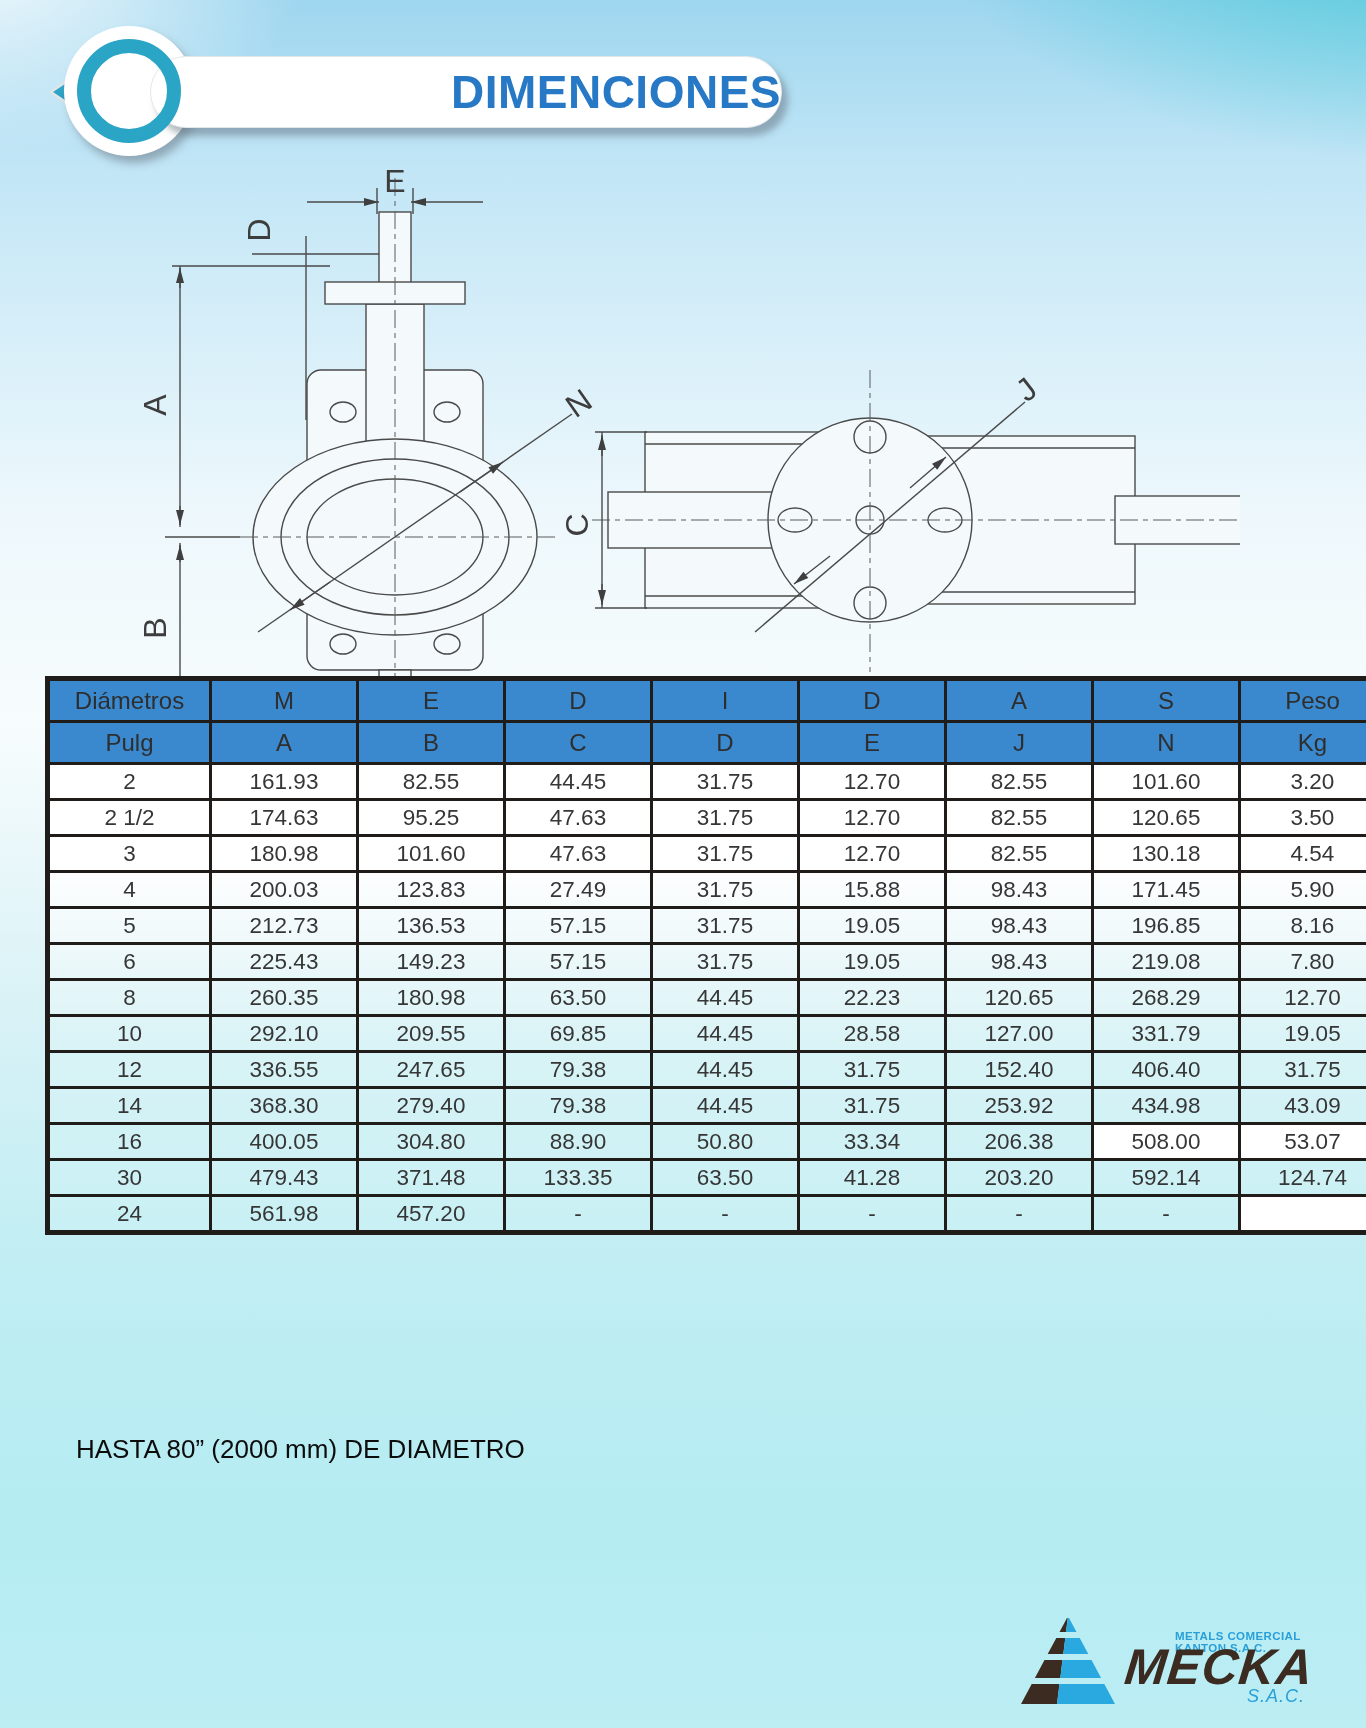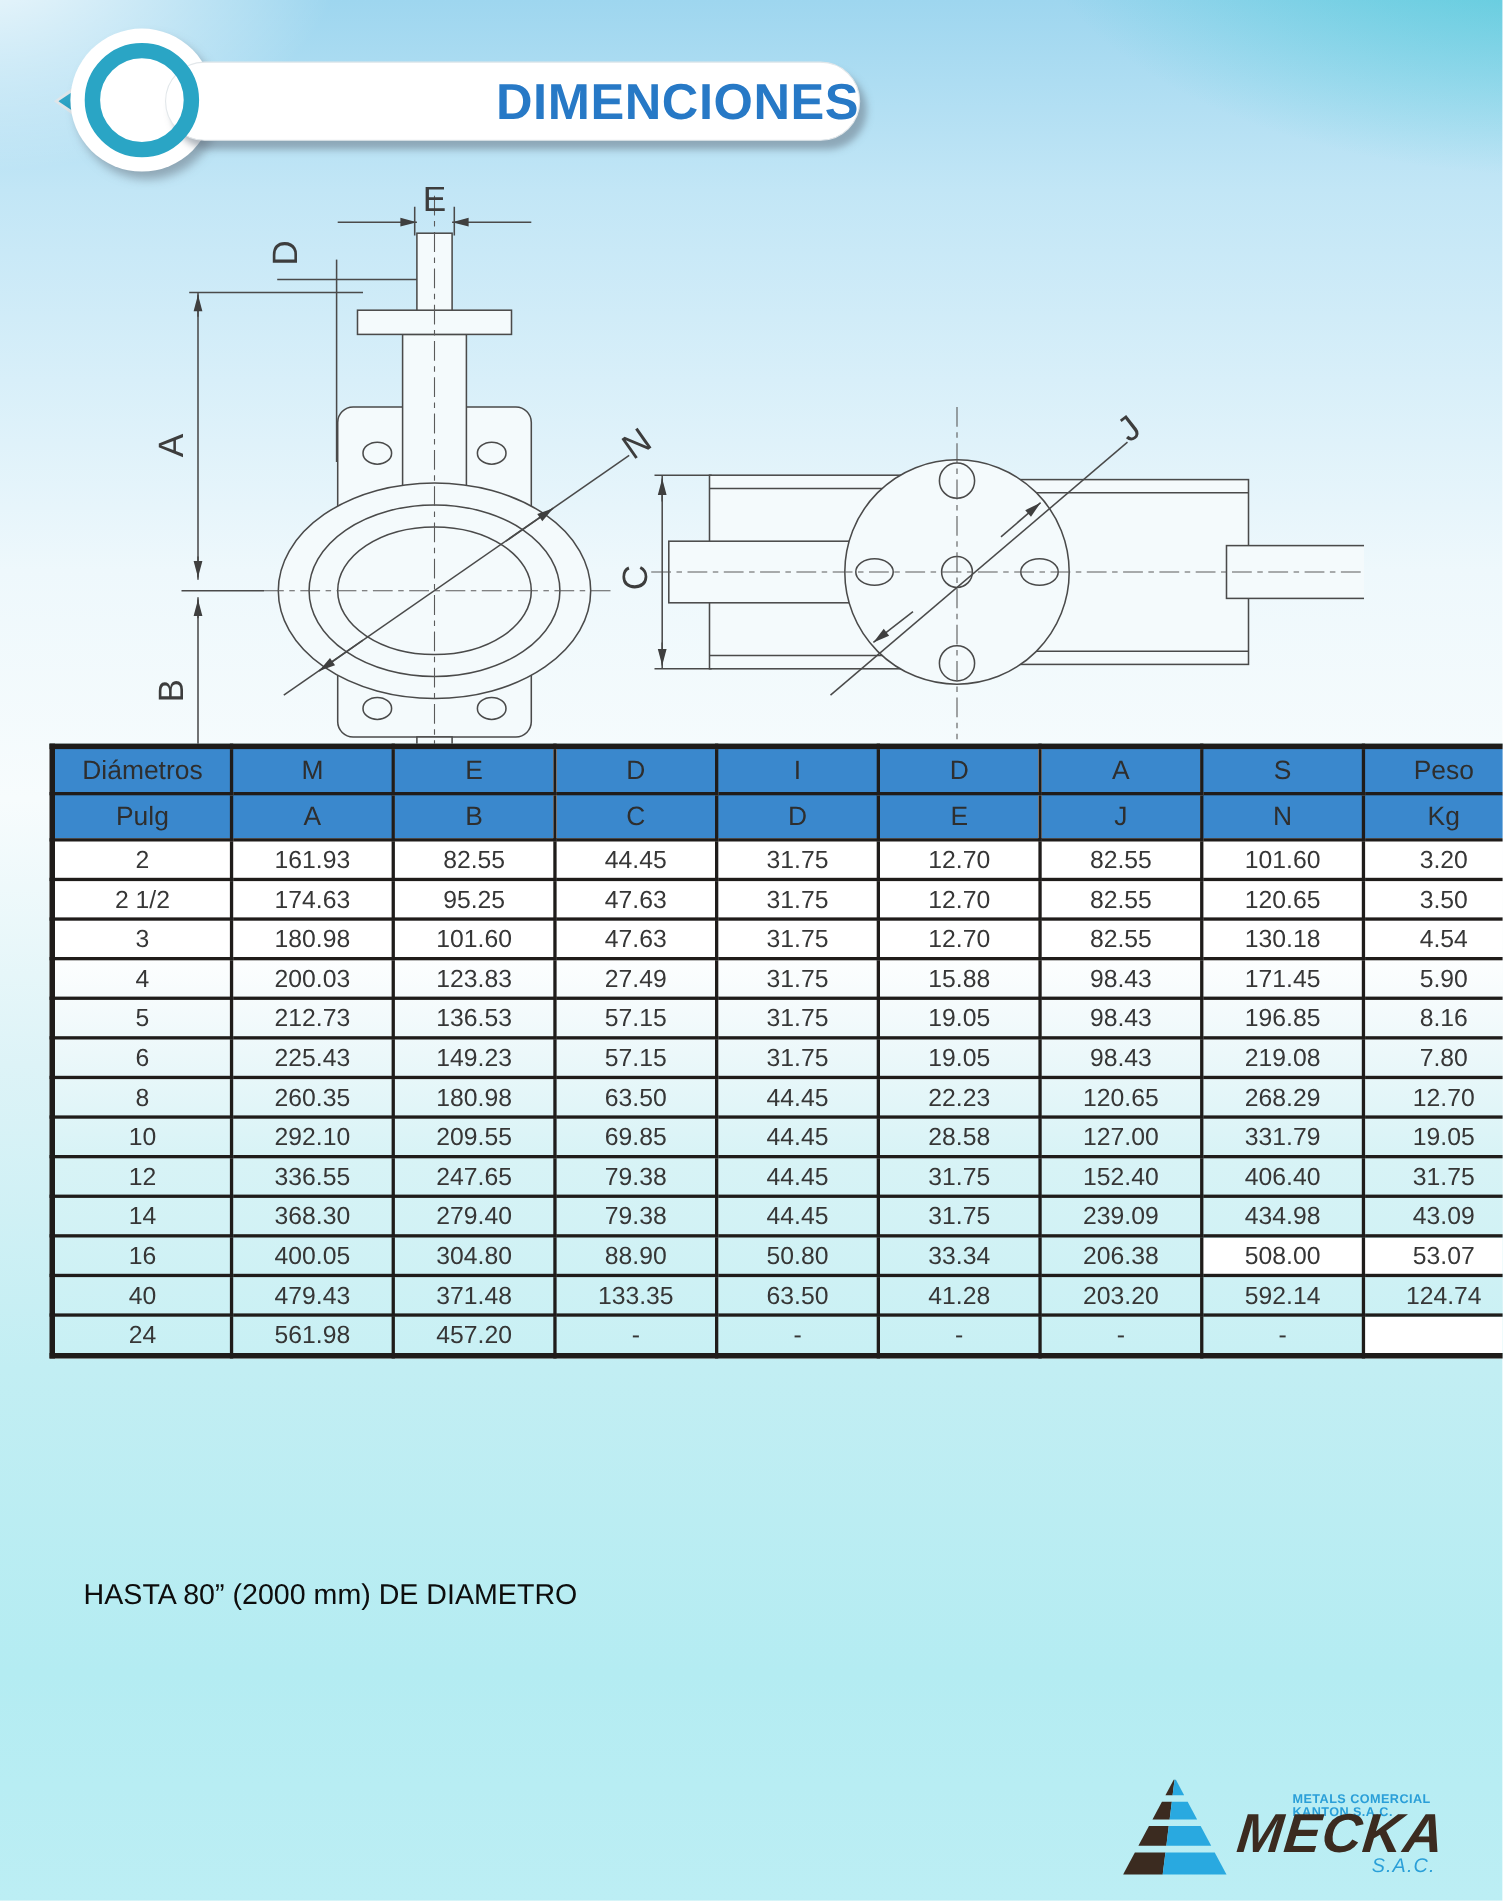--- a/index.html
+++ b/index.html
@@ -283,37 +283,37 @@
           <td>406.40</td>
           <td>31.75</td>
         </tr>
         <tr>
           <td>14</td>
           <td>368.30</td>
           <td>279.40</td>
           <td>79.38</td>
           <td>44.45</td>
           <td>31.75</td>
-          <td>239.09</td>
+          <td>253.92</td>
           <td>434.98</td>
           <td>43.09</td>
         </tr>
         <tr>
           <td>16</td>
           <td>400.05</td>
           <td>304.80</td>
           <td>88.90</td>
           <td>50.80</td>
           <td>33.34</td>
           <td>206.38</td>
           <td class="wc">508.00</td>
           <td class="wc">53.07</td>
         </tr>
         <tr>
-          <td>40</td>
+          <td>30</td>
           <td>479.43</td>
           <td>371.48</td>
           <td>133.35</td>
           <td>63.50</td>
           <td>41.28</td>
           <td>203.20</td>
           <td>592.14</td>
           <td>124.74</td>
         </tr>
         <tr>

